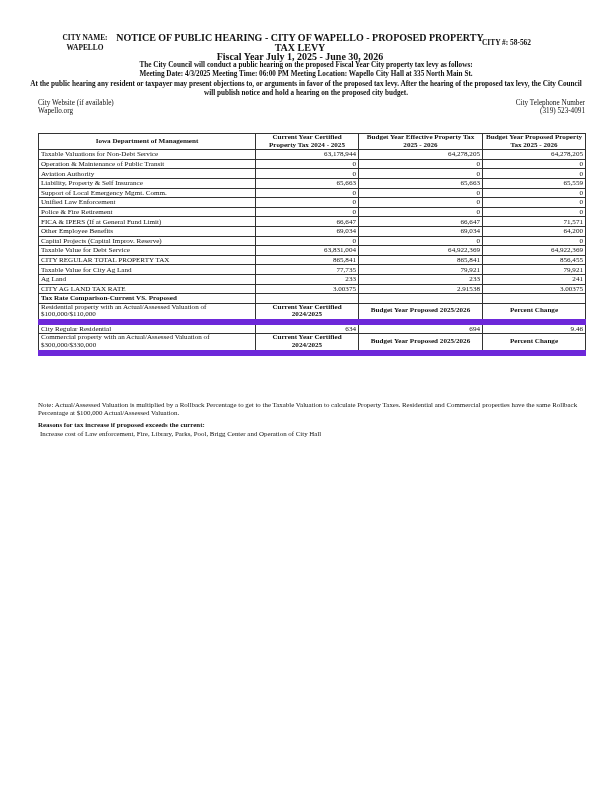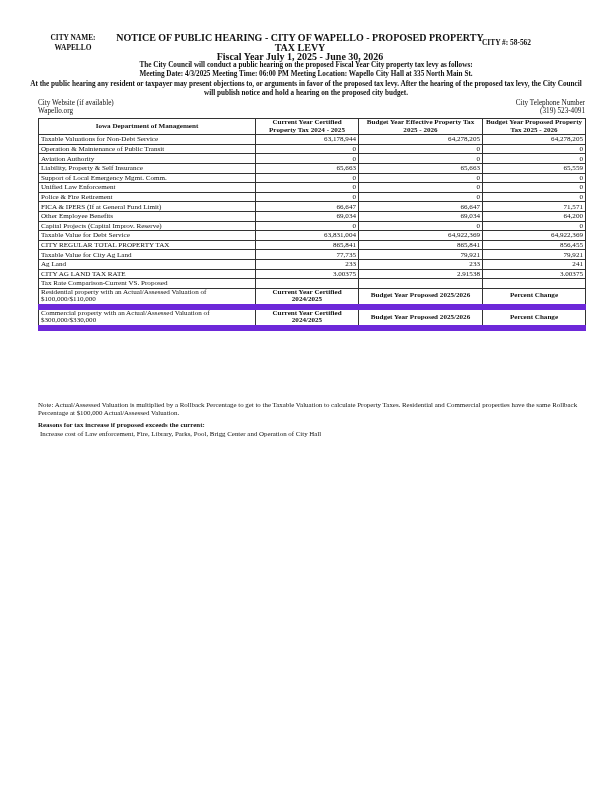--- a/index.html
+++ b/index.html
@@ -1,34 +1,34 @@
 <!DOCTYPE html>
 <html><head>
 <meta charset="utf-8">
 <style>
   html, body { margin:0; padding:0; background:#fff; }
   body { width:612px; height:792px; position:relative; overflow:hidden;
          font-family:"Liberation Serif", "DejaVu Serif", serif; color:#111; }
   .hdr { position:absolute; top:33px; left:0; width:612px; height:22px; }
-  .cityname { position:absolute; left:42px; top:0; width:62px; text-align:center;
+  .cityname { position:absolute; left:54px; top:0; width:62px; text-align:center;
               font-weight:bold; font-size:7.4px; line-height:9.5px; }
   .title { position:absolute; left:110px; top:0; width:380px; text-align:center;
            font-weight:bold; font-size:10px; line-height:9.5px; }
   .citynum { position:absolute; left:482px; top:5px; font-weight:bold; font-size:7.4px; }
   .intro { position:absolute; left:30px; width:552px; text-align:center;
            font-weight:bold; font-size:7.2px; line-height:9px; }
   .web { position:absolute; left:38px; top:99px; font-size:7.2px; line-height:8.4px; }
   .tel { position:absolute; right:27px; top:99px; font-size:7.2px; line-height:8.4px; text-align:right; }
-  table { position:absolute; left:38px; top:118px; width:547px; border-collapse:collapse;
+  table { position:absolute; left:38px; top:133px; width:547px; border-collapse:collapse;
           font-size:7.1px; table-layout:fixed; }
   td, th { border:0.8px solid #333; padding:0 2px; height:8.6px; line-height:8.2px;
            white-space:nowrap; overflow:hidden; }
   th { font-weight:bold; text-align:center; line-height:7.6px; height:15px; }
   td.num { text-align:right; }
-  td.bold { font-weight:normal; }
+  td.bold { font-weight:bold; }
   tr.thick td, tr.thick th { border-bottom:6px solid #6d28d9;margin-top:36px; }
   tr.thicktop td { border-top:1.6px solid #555; }
   td.multi { white-space:normal; line-height:7.6px; height:15px; }
   th.pct { vertical-align:middle; }
   .note { position:absolute; left:38px; top:401px; width:550px; font-size:6.9px; line-height:8px; }
   .reasons-title { position:absolute; left:38px; top:421px; font-size:6.9px; font-weight:bold; }
   .reasons-text { position:absolute; left:40px; top:430px; font-size:6.9px; }
 </style>
 </head>
 <body>
@@ -171,20 +171,26 @@
       <td></td>
         <td></td>
         <td></td>
     </tr>
     <tr class="thick">
       <td class="multi">Residential property with an   Actual/Assessed Valuation of $100,000/$110,000</td>
       <th style="white-space:normal">Current Year   Certified 2024/2025</th>
       <th style="white-space:normal">Budget Year   Proposed 2025/2026</th>
       <th class="pct">Percent   Change</th>
     </tr>
+    <tr>
+      <td>City Regular Residential</td>
+      <td class="num">634</td>
+      <td class="num">694</td>
+      <td class="num">9.46</td>
+    </tr>
     <tr class="thick">
       <td class="multi">Commercial property with an   Actual/Assessed Valuation of $300,000/$330,000</td>
       <th style="white-space:normal">Current Year   Certified 2024/2025</th>
       <th style="white-space:normal">Budget Year   Proposed 2025/2026</th>
       <th class="pct">Percent   Change</th>
     </tr>
   </tbody>
 </table>
 
 <div class="note">Note: Actual/Assessed Valuation is multiplied by a Rollback Percentage to get to the Taxable Valuation to calculate Property Taxes. Residential and Commercial properties have the same Rollback Percentage at $100,000 Actual/Assessed Valuation.</div>

